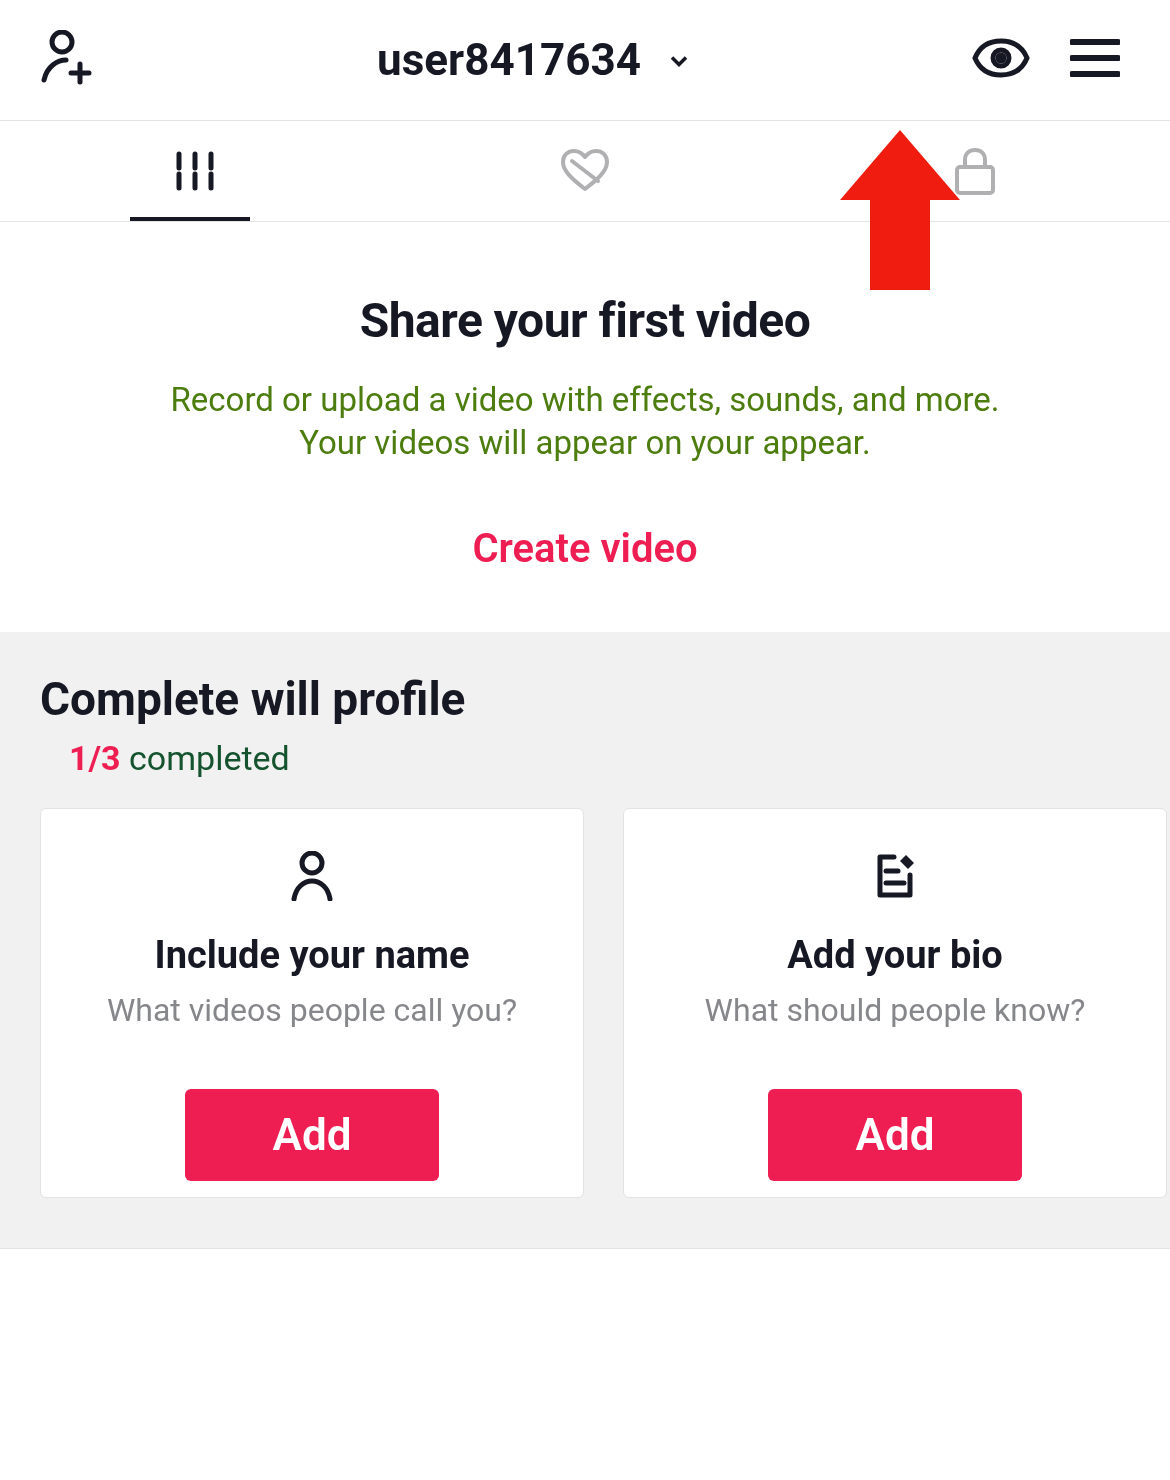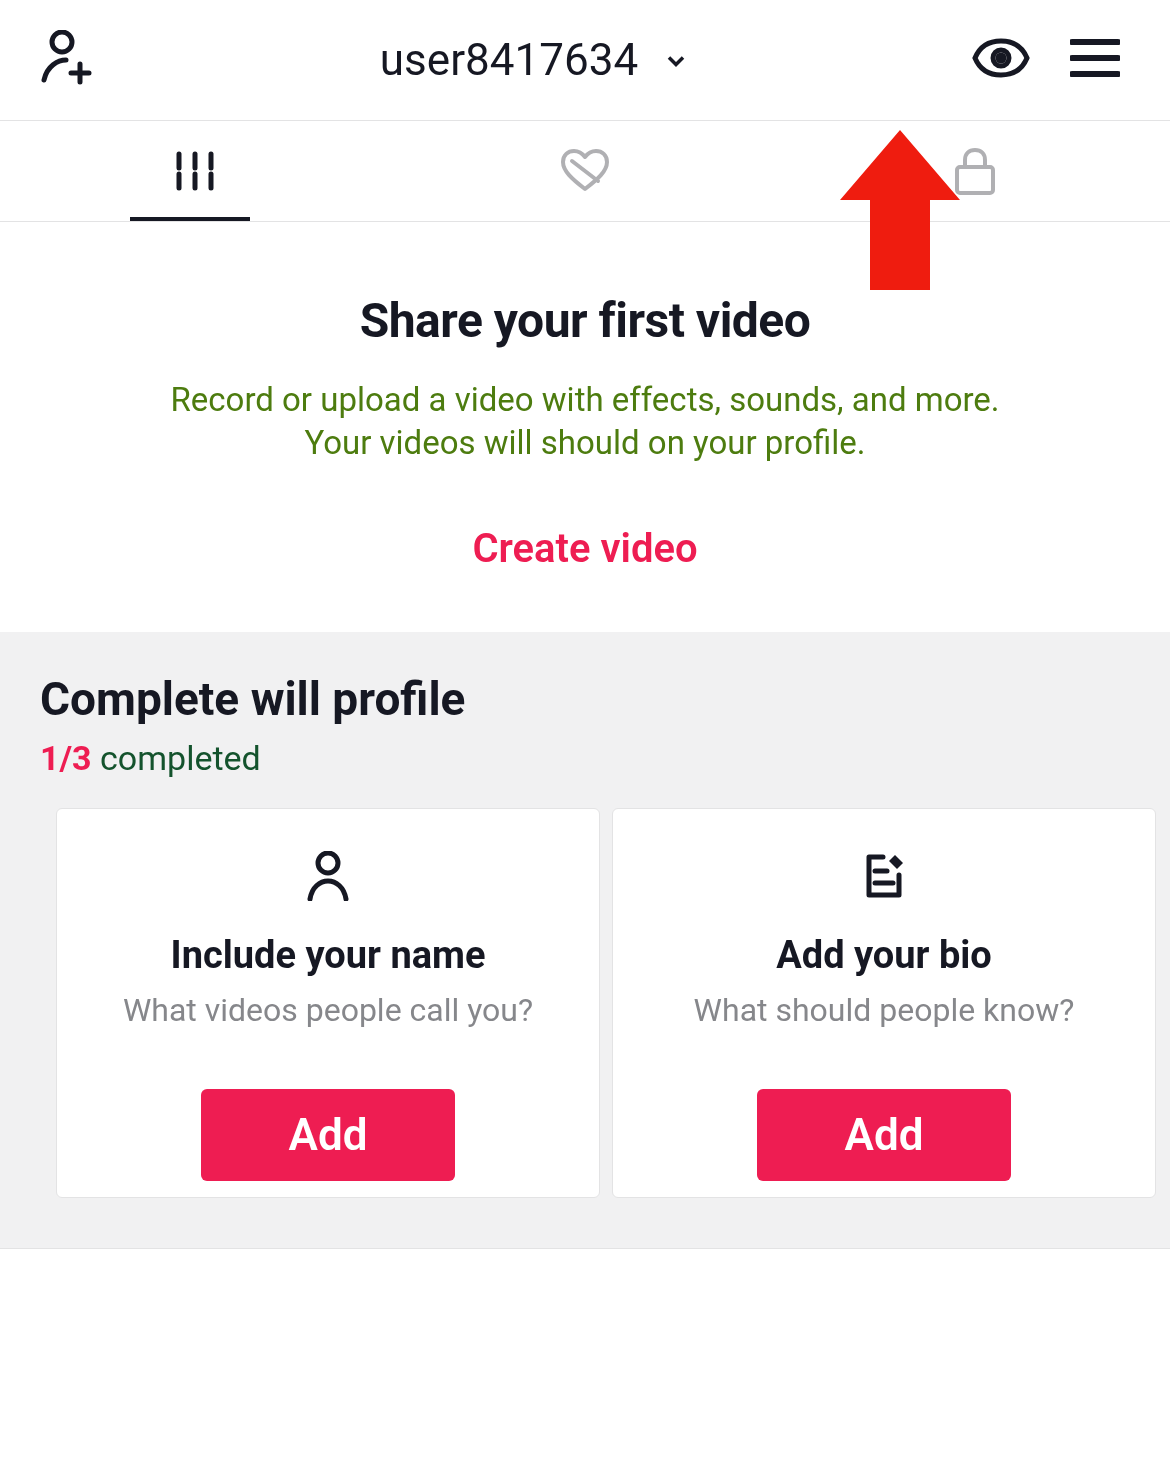--- a/index.html
+++ b/index.html
@@ -1,33 +1,33 @@
 <!DOCTYPE html>
 <html><head>
 <meta charset="utf-8">
 <style>
   * { box-sizing: border-box; margin: 0; padding: 0; }
   html, body { width: 1170px; height: 1480px; font-family: -apple-system, BlinkMacSystemFont, "Segoe UI", Roboto, Helvetica, Arial, sans-serif; background: #fff; color: #161823; overflow: hidden; }
   .header { display: flex; align-items: center; justify-content: space-between; padding: 30px 50px 30px 40px; }
   .header-left, .header-right { display: flex; align-items: center; gap: 40px; }
-  .header-center { display: flex; align-items: flex-end; gap: 24px; font-size: 44px; font-weight: 400; }
+  .header-center { display: flex; align-items: flex-end; gap: 24px; font-size: 44px; font-weight: 700; }
   .divider { height: 1px; background: #e3e3e4; width: 100%; }
   .tabs { display: flex; justify-content: space-around; align-items: center; height: 100px; position: relative; }
   .tab { flex: 1; display: flex; justify-content: center; align-items: center; }
   .tab-underline { position: absolute; bottom: 0; left: 130px; width: 120px; height: 4px; background: #161823; }
   .empty-section { text-align: center; padding: 70px 50px 60px; }
   .empty-title { font-size: 48px; font-weight: 700; margin-bottom: 30px; letter-spacing:-0.5px;}
   .empty-sub { font-size: 33px; color: #4d7c0f; line-height: 1.3; margin-bottom: 60px; }
   .create-link { font-size: 40px; font-weight: 600; color: #ee1d52; }
   .complete-section { background: #f1f1f2; padding: 40px 0 50px 40px; }
   .complete-title { font-size: 46px; font-weight: 700; margin-bottom: 12px; }
   .complete-progress { font-size: 34px; margin-bottom: 30px; }
-  .progress-n { color: #ee1d52; font-weight: 700; }
+  .progress-n { color: #ee1d52; font-weight: 700; margin-left: 29px; }
   .progress-label { color: #14532d; }
-  .cards { display: flex; gap: 12px; margin-left: 16px; }
+  .cards { display: flex; gap: 39px; }
   .card { background: #fff; border: 1px solid #e3e3e4; border-radius: 6px; width: 544px; height: 390px; flex-shrink: 0; display: flex; flex-direction: column; align-items: center; padding: 42px 30px 40px; }
   .card-icon { height: 54px; margin-bottom: 32px; display:flex; align-items:center; justify-content:center;}
   .card-title { font-size: 38px; font-weight: 700; margin-bottom: 14px; }
   .card-sub { font-size: 32px; color: #86878b; margin-bottom: 60px; white-space: nowrap; }
   .card-btn { background: #ee1d52; color: #fff; font-size: 44px; font-weight: 600; border: none; border-radius: 6px; padding: 20px 0; width: 254px; text-align:center;}
   .arrow-annotation { position: absolute; top: 130px; left: 840px; pointer-events: none; }
   .page { position: relative; }
 </style>
 </head>
 <body>
@@ -97,21 +97,21 @@
     </div>
     <div class="tab-underline"></div>
   </div>
 
   <div class="divider"></div>
 
   <div class="empty-section">
     <div class="empty-title">Share your first video</div>
     <div class="empty-sub">
       <span>Record or upload a video with effects, sounds, and more.</span><br>
-      <span>Your videos will should on your profile.</span>
+      <span>Your videos will appear on your appear.</span>
     </div>
     <div class="create-link">Create video</div>
   </div>
 
   <div class="complete-section">
     <div class="complete-title">Complete will profile</div>
     <div class="complete-progress">
       <span class="progress-n">1/3</span><span class="progress-label"> completed</span>
     </div>
     <div class="cards">

